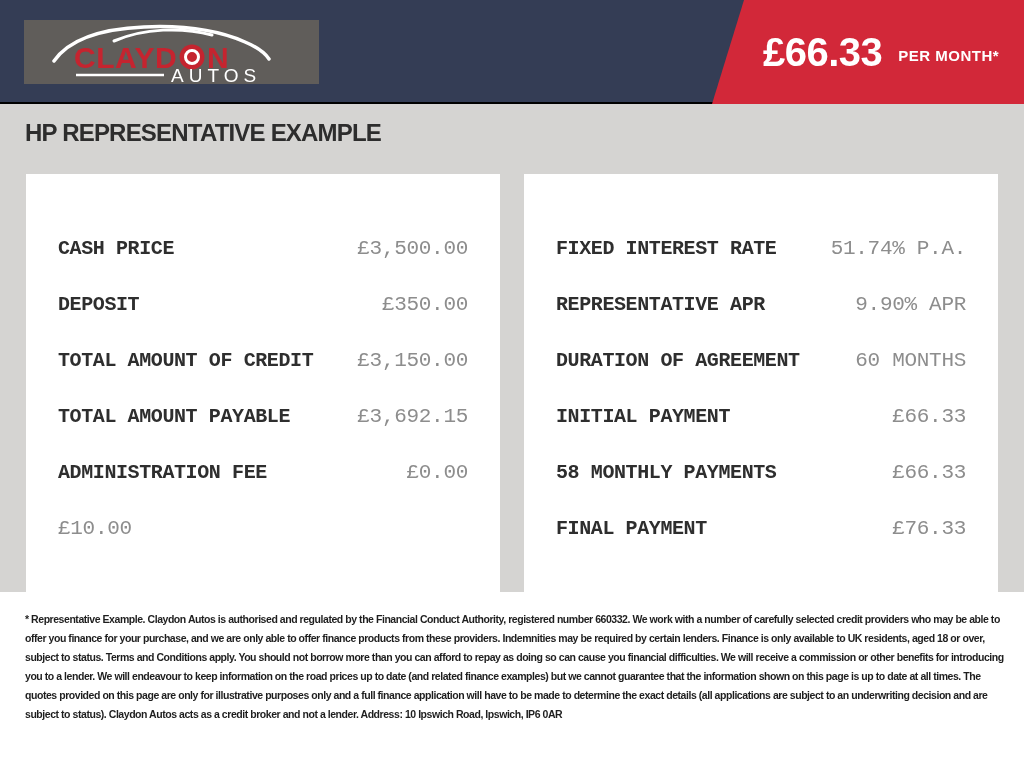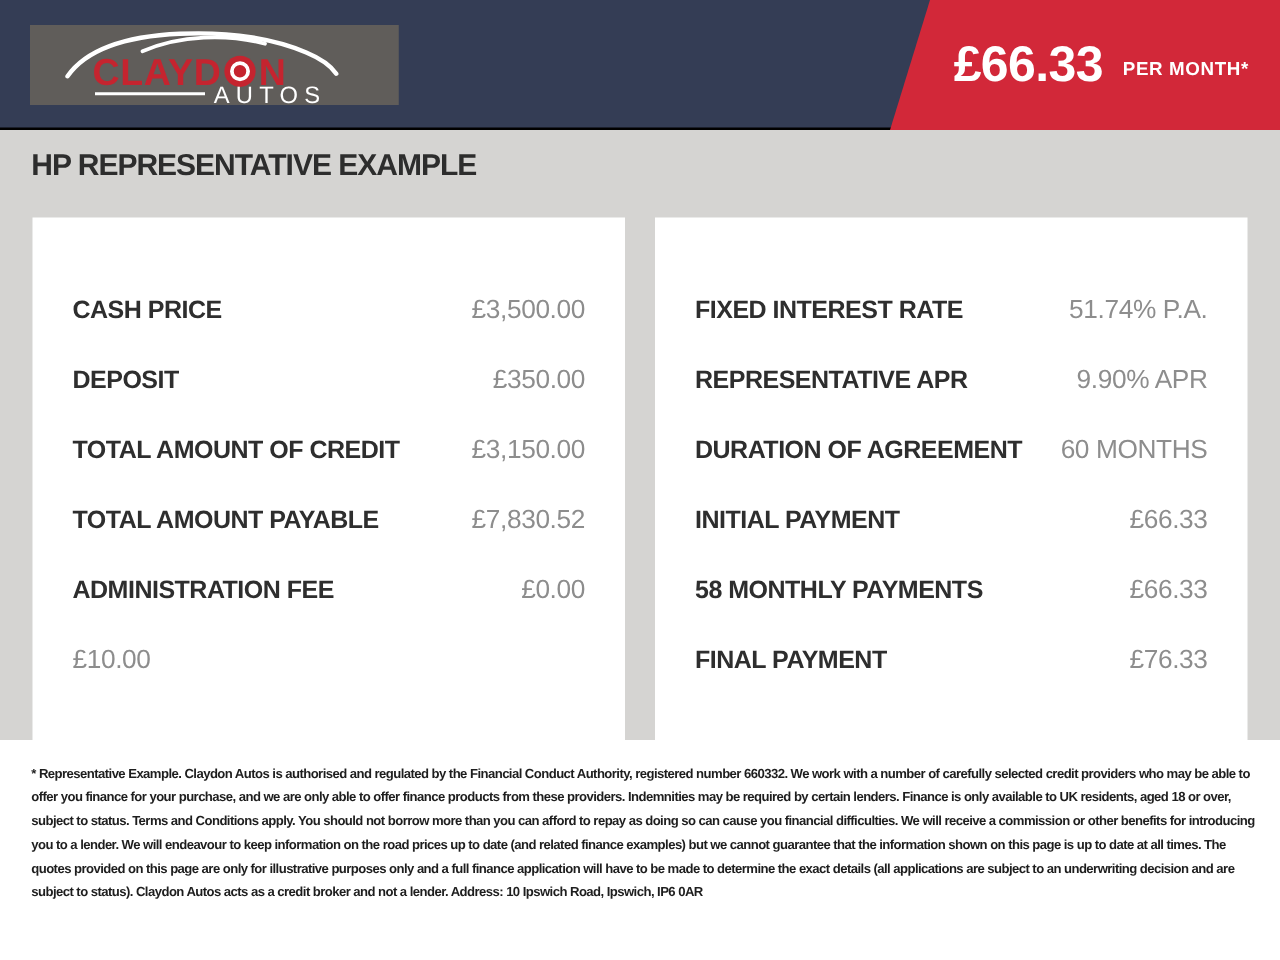--- a/index.html
+++ b/index.html
@@ -74,20 +74,21 @@
   }
   .finance-card {
     flex: 1;
     height: 428px;
     background: #ffffff;
     box-sizing: border-box;
     padding: 20px 32px;
     display: flex;
     flex-direction: column;
     justify-content: center;
+    font-family: Liberation Mono, monospace;
   }
   .frow {
     height: 56px;
     display: flex;
     align-items: center;
     justify-content: space-between;
   }
   .flabel {
     font-size: 20px;
     font-weight: bold;
@@ -156,21 +157,21 @@
         <div class="frow">
           <span class="flabel">DEPOSIT</span>
           <span class="fvalue">£350.00</span>
         </div>
         <div class="frow">
           <span class="flabel">TOTAL AMOUNT OF CREDIT</span>
           <span class="fvalue">£3,150.00</span>
         </div>
         <div class="frow">
           <span class="flabel">TOTAL AMOUNT PAYABLE</span>
-          <span class="fvalue">£7,830.52</span>
+          <span class="fvalue">£3,692.15</span>
         </div>
         <div class="frow">
           <span class="flabel">ADMINISTRATION FEE</span>
           <span class="fvalue">£0.00</span>
         </div>
         <div class="frow">
           <span class="fvalue">£10.00</span>
         </div>
       </div>
 

